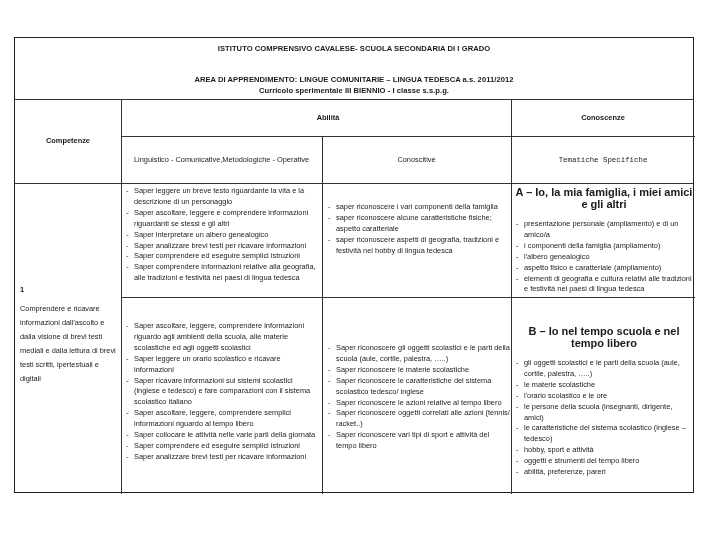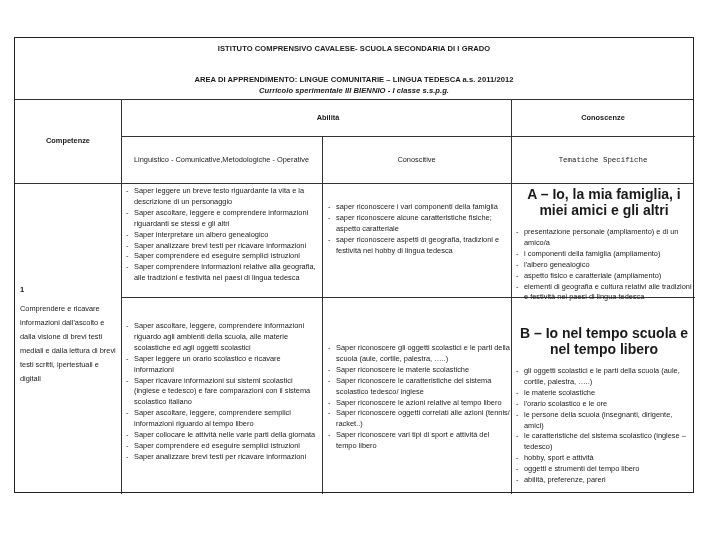--- a/index.html
+++ b/index.html
@@ -11,31 +11,31 @@
   .hline { position: absolute; height: 0; border-top: 1.2px solid #333; }
   .vline { position: absolute; width: 0; border-left: 1.2px solid #333; }
   .hdr-title { position: absolute; left: 0; width: 100%; text-align: center;
                font-size: 7.6px; font-weight: bold; letter-spacing: 0.05px; }
   .center { display: flex; align-items: center; justify-content: center; text-align: center; }
   .bold { font-weight: bold; }
   .sm { font-size: 7.4px; line-height: 10px; }
   ul.dash { list-style: none; margin: 0; padding: 0; }
   ul.dash li { position: relative; padding-left: 10px; font-size: 7.4px; line-height: 10.9px; }
   ul.dash li::before { content: "-"; position: absolute; left: 2px; top: 0; }
-  .sec-title { font-size: 14px; font-weight: bold; text-align: center; margin-bottom: 9px; }
+  .sec-title { font-size: 11px; font-weight: bold; text-align: center; margin-bottom: 9px; }
 </style>
 </head>
 <body>
 
 <div class="tbl">
 
   <div class="cell" style="left:0;top:0;width:100%;height:61px;">
     <div class="hdr-title" style="top:6px;">ISTITUTO COMPRENSIVO CAVALESE- SCUOLA SECONDARIA DI  I  GRADO</div>
     <div class="hdr-title" style="top:37px;">AREA DI APPRENDIMENTO: LINGUE COMUNITARIE – LINGUA TEDESCA     a.s. 2011/2012</div>
-    <div class="hdr-title" style="top:48px;font-style:italic;">Curricolo sperimentale III BIENNIO  -  I classe s.s.p.g.</div>
+    <div class="hdr-title" style="top:48px;">Curricolo sperimentale III BIENNIO  -  I classe s.s.p.g.</div>
   </div>
 
   <div class="hline" style="left:0;width:100%;top:61px;"></div>
   <div class="hline" style="left:106px;width:574px;top:98px;"></div>
   <div class="hline" style="left:0;width:100%;top:145px;"></div>
   <div class="hline" style="left:106px;width:574px;top:259px;"></div>
   <div class="vline" style="left:106px;top:61px;height:395px;"></div>
   <div class="vline" style="left:307px;top:98px;height:358px;"></div>
   <div class="vline" style="left:496px;top:61px;height:395px;"></div>
 

